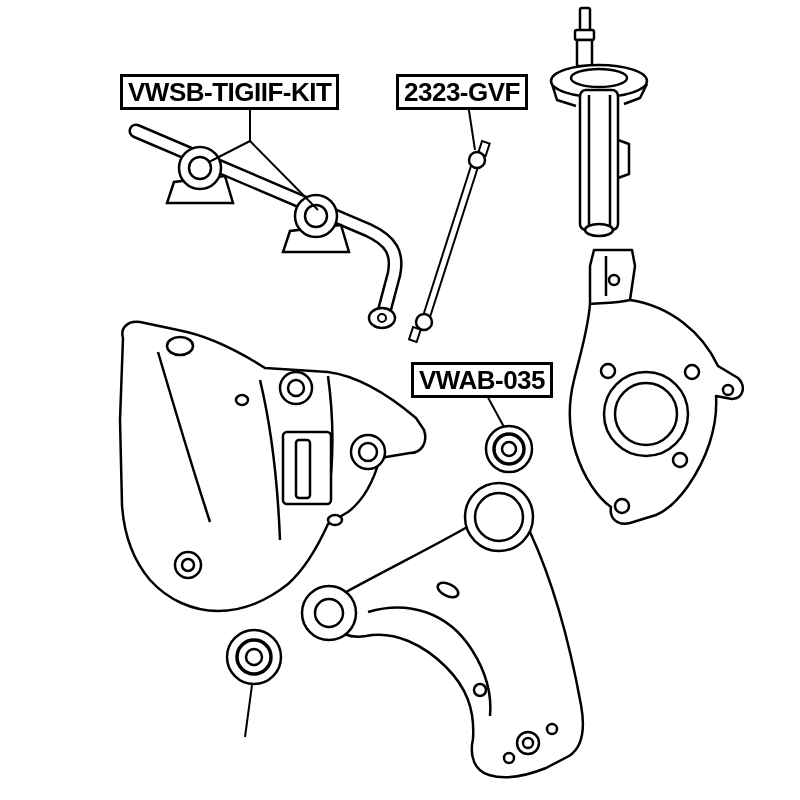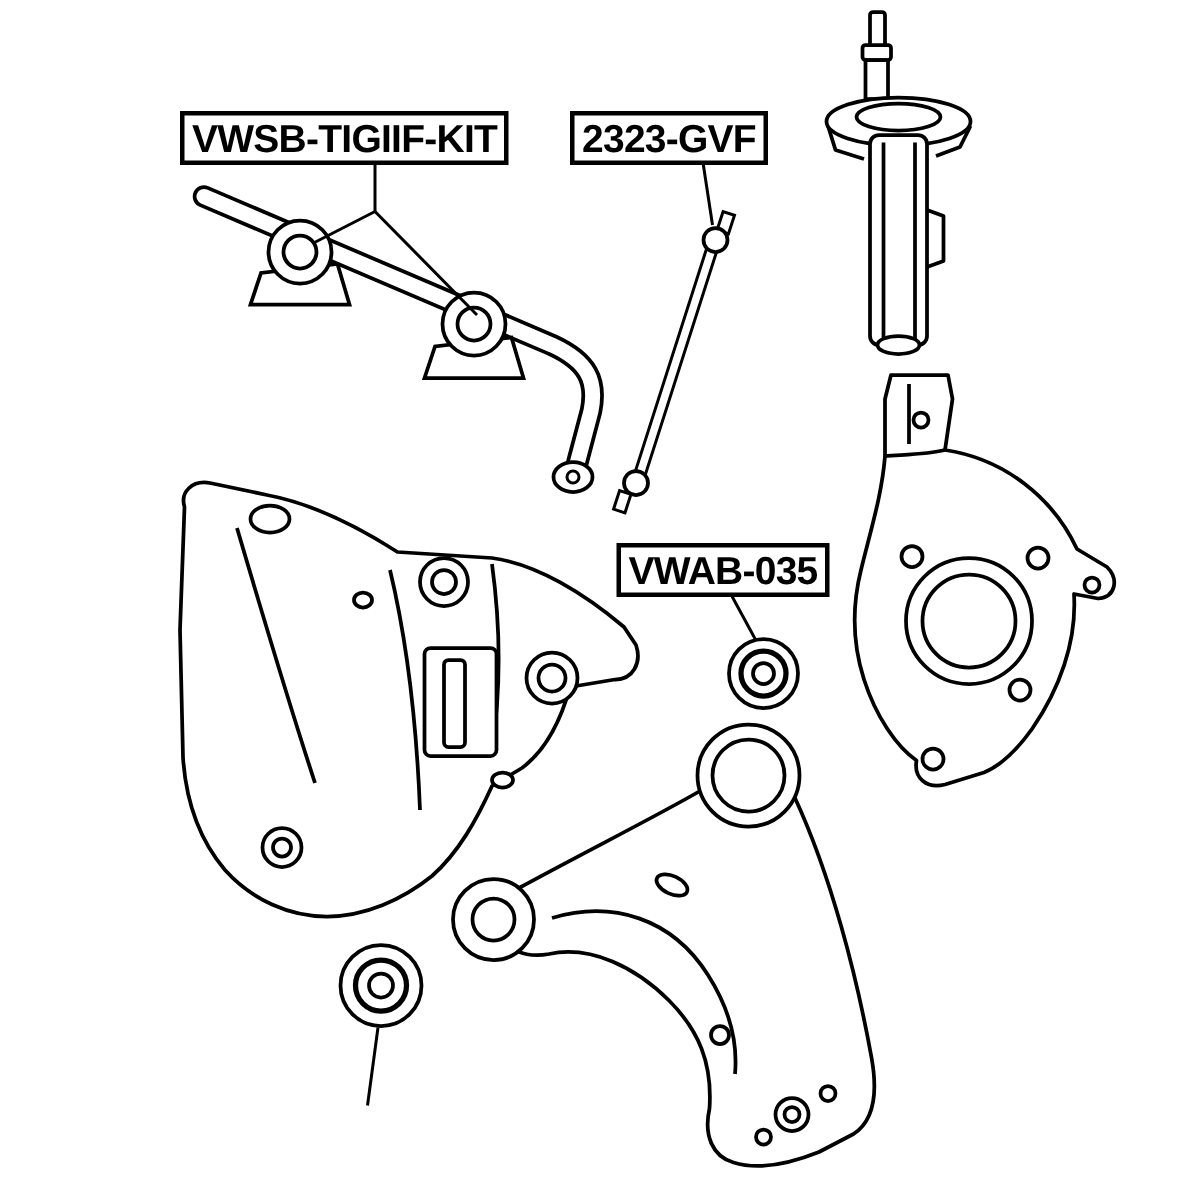--- a/index.html
+++ b/index.html
@@ -18,21 +18,21 @@
     background:#fff;
     color:#000;
     font-weight:bold;
     font-size:26px;
     line-height:30px;
     padding:0 5px;
     white-space:nowrap;
     letter-spacing:-0.5px;
   }
   #label-kit{left:92px;top:74px;}
-  #label-link{left:352px;top:74px;}
+  #label-link{left:368px;top:74px;}
   #label-035{left:383px;top:362px;text-align:right;}
   #label-gvs{left:120px;top:737px;}
 </style>
 </head>
 <body>
 
 <div class="stage">
 
   <svg class="drawing" width="800" height="800" viewBox="0 0 800 800">
 

